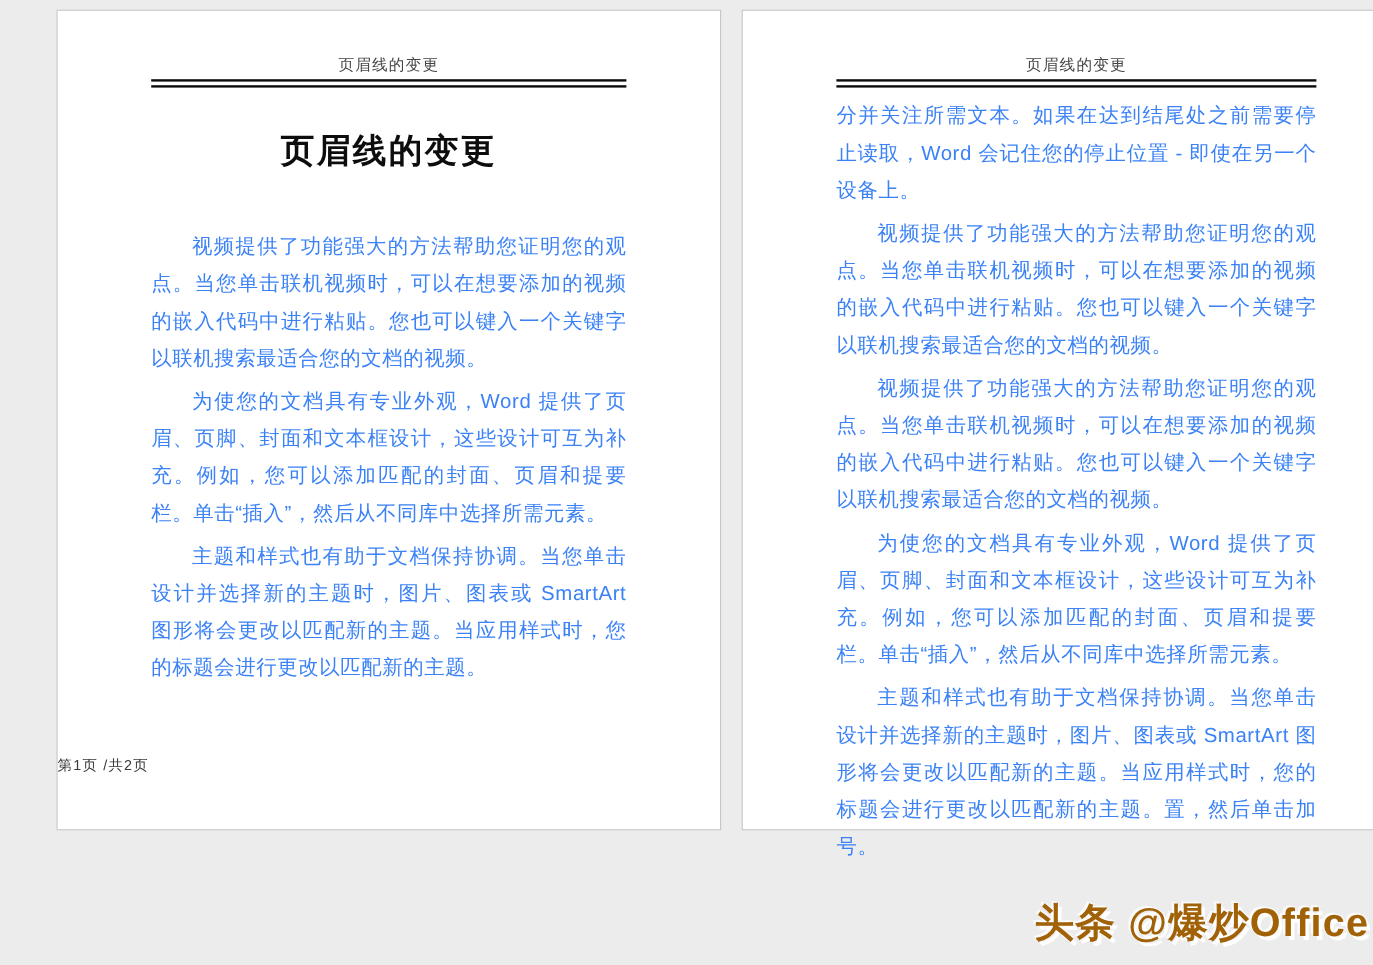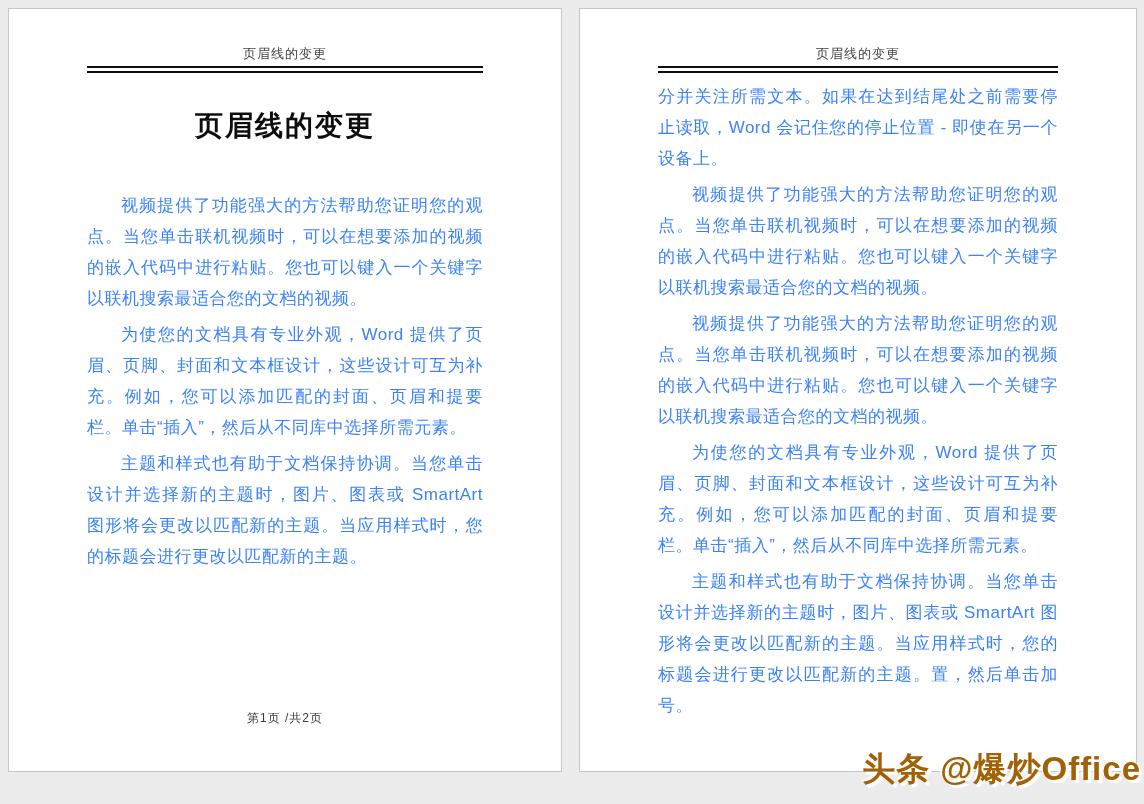--- a/index.html
+++ b/index.html
@@ -10,24 +10,25 @@
     position: relative;
     width: 1144px;
     height: 804px;
     background: #ececec;
     overflow: hidden;
     font-family: "Liberation Sans", "DejaVu Sans", sans-serif;
   }
   .page {
     position: absolute;
     top: 8px;
-    height: 764px;
+    height: 684px;
     background: #ffffff;
     border: 1px solid #c6c6c6;
     box-sizing: border-box;
+    margin-left: 39px;
   }
   .page-1 { left: 8px;  width: 554px; }
   .page-2 { left: 579px; width: 558px; }
   .page-inner {
     padding: 0 78px;
     position: relative;
     height: 100%;
     box-sizing: border-box;
   }
   .page-header {
@@ -65,21 +66,21 @@
     text-align: justify;
     text-indent: 2em;
     letter-spacing: 0.5px;
   }
   .body-block p.para.no-indent { text-indent: 0; }
   .page-footer {
     position: absolute;
     left: 0;
     right: 0;
     bottom: 44px;
-    text-align: center;
+    text-align: left;
     font-size: 12px;
     color: #3a3a3a;
     letter-spacing: 1px;
   }
   .watermark {
     position: absolute;
     right: 3px;
     bottom: 12px;
     font-size: 33px;
     font-weight: bold;

